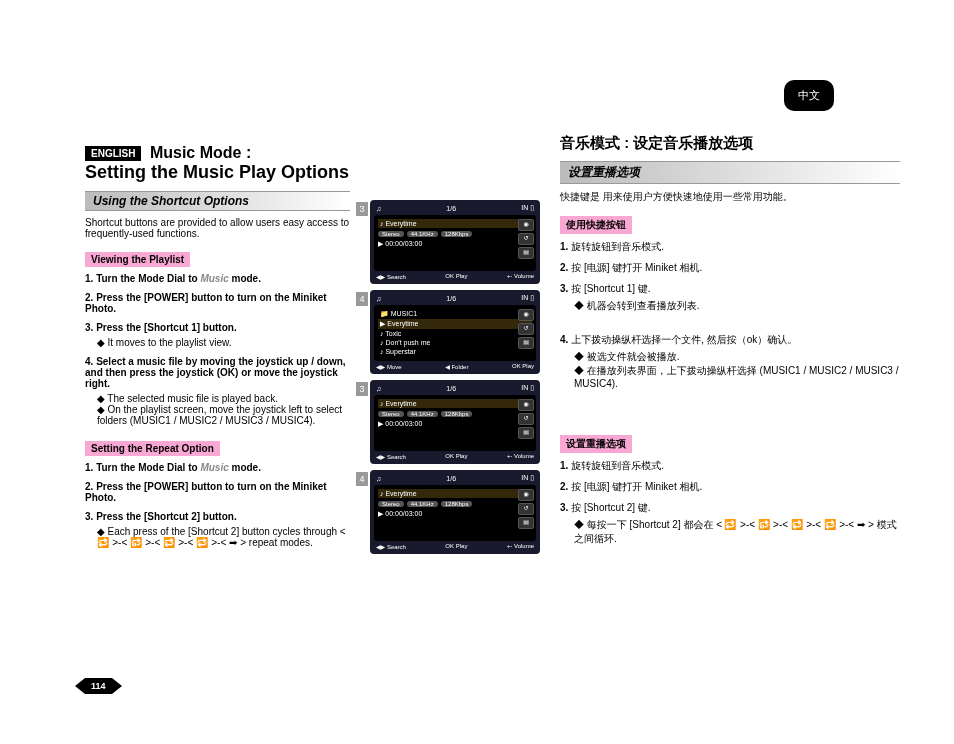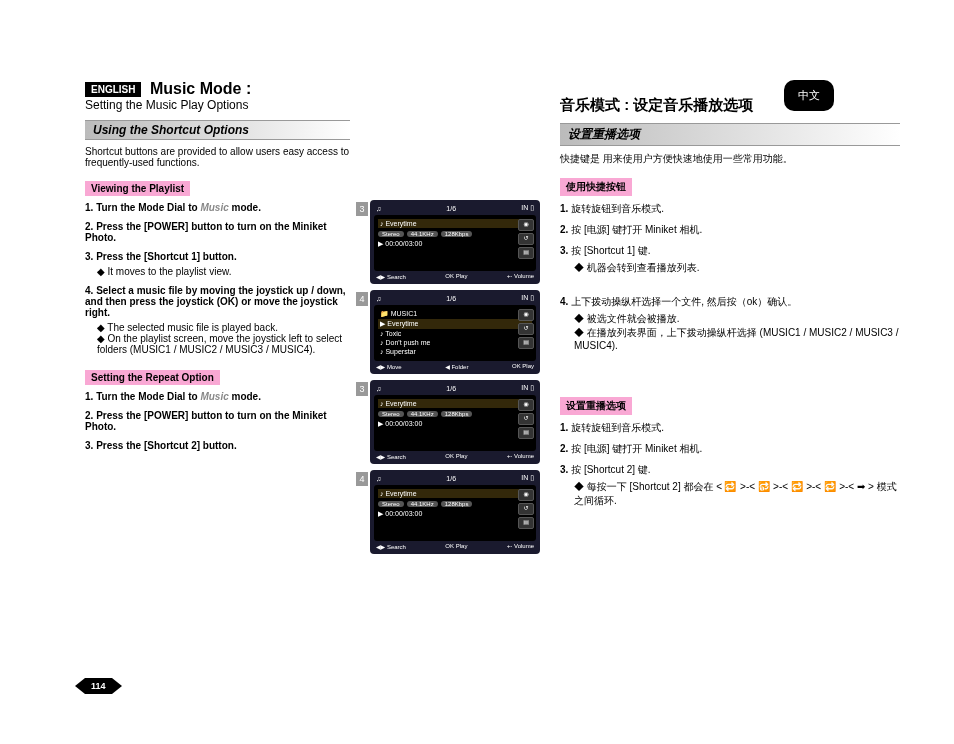--- a/index.html
+++ b/index.html
@@ -1,24 +1,24 @@
 <!DOCTYPE html>
 <html><head>
 <meta charset="utf-8">
 <style>
 body { margin: 0; font-family: Arial, sans-serif; background: #fff; }
 .page { width: 954px; height: 744px; position: relative; padding: 80px 50px 40px 85px; box-sizing: border-box; }
-.columns { display: flex; gap: 20px; }
+.columns { display: flex; gap: 20px; align-items: flex-end; }
 .col-left { flex: 0 0 265px; }
 .col-mid { flex: 0 0 170px; }
 .col-right { flex: 0 0 340px; }
 .lang-badge { background: #000; color: #fff; font-weight: bold; font-size: 10px; padding: 2px 6px; display: inline-block; vertical-align: middle; }
 .lang-badge-cn { position: absolute; top: 80px; right: 120px; background: #000; color: #fff; font-size: 11px; padding: 8px 14px; border-radius: 10px; }
 .main-title { font-size: 16px; font-weight: bold; margin: 0 0 2px 0; }
-.main-sub { font-size: 12px; font-weight: normal; margin: 0 0 8px 0; }
+.main-sub { font-size: 18px; font-weight: bold; margin: 0 0 8px 0; }
 .section-bar { background: linear-gradient(to right, #bbb, #fff); border-top: 1px solid #999; border-bottom: 1px solid #999; padding: 2px 8px; font-style: italic; font-weight: bold; font-size: 12px; margin-bottom: 6px; }
 .intro { font-size: 10px; margin-bottom: 10px; }
 .sub-head { background: #f9a8d4; padding: 2px 6px; font-size: 10px; font-weight: bold; display: inline-block; margin-bottom: 6px; }
 ol.steps { list-style: none; padding: 0; margin: 0 0 12px 0; counter-reset: step; }
 ol.steps > li { font-size: 10px; margin-bottom: 8px; font-weight: bold; }
 ol.steps > li::before { counter-increment: step; content: counter(step) ". "; }
 ol.steps ul { list-style: none; padding: 0 0 0 12px; margin: 4px 0 0 0; font-weight: normal; }
 ol.steps ul li::before { content: "◆ "; }
 .em-music { font-style: italic; color: #888; }
 .screen { background: #1a1a2e; border-radius: 4px; padding: 4px; color: #fff; font-size: 7px; margin-bottom: 6px; position: relative; }
@@ -76,20 +76,23 @@
             <li>On the playlist screen, move the joystick left to select folders (MUSIC1 / MUSIC2 / MUSIC3 / MUSIC4).</li>
           </ul>
         </li>
       </ol>
 
       <div class="sub-head">Setting the Repeat Option</div>
       <ol class="steps">
         <li><span>Turn the Mode Dial to </span><span class="em-music">Music</span><span> mode.</span></li>
         <li>Press the [POWER] button to turn on the Miniket Photo.</li>
         <li><span>Press the [Shortcut 2] button.</span>
+          <ul>
+              <li>Each press of the [Shortcut 2] button cycles through &lt; 🔁 &gt;-&lt; 🔂 &gt;-&lt; 🔁 &gt;-&lt; 🔁 &gt;-&lt; ➡ &gt; repeat modes.</li>
+            </ul>
         </li>
       </ol>
     </div>
 
     <div class="col-mid" style="padding-top:120px;">
 
       <div class="screen">
         <span class="screen-num">3</span>
         <div class="screen-top">
             <span>♫</span>

